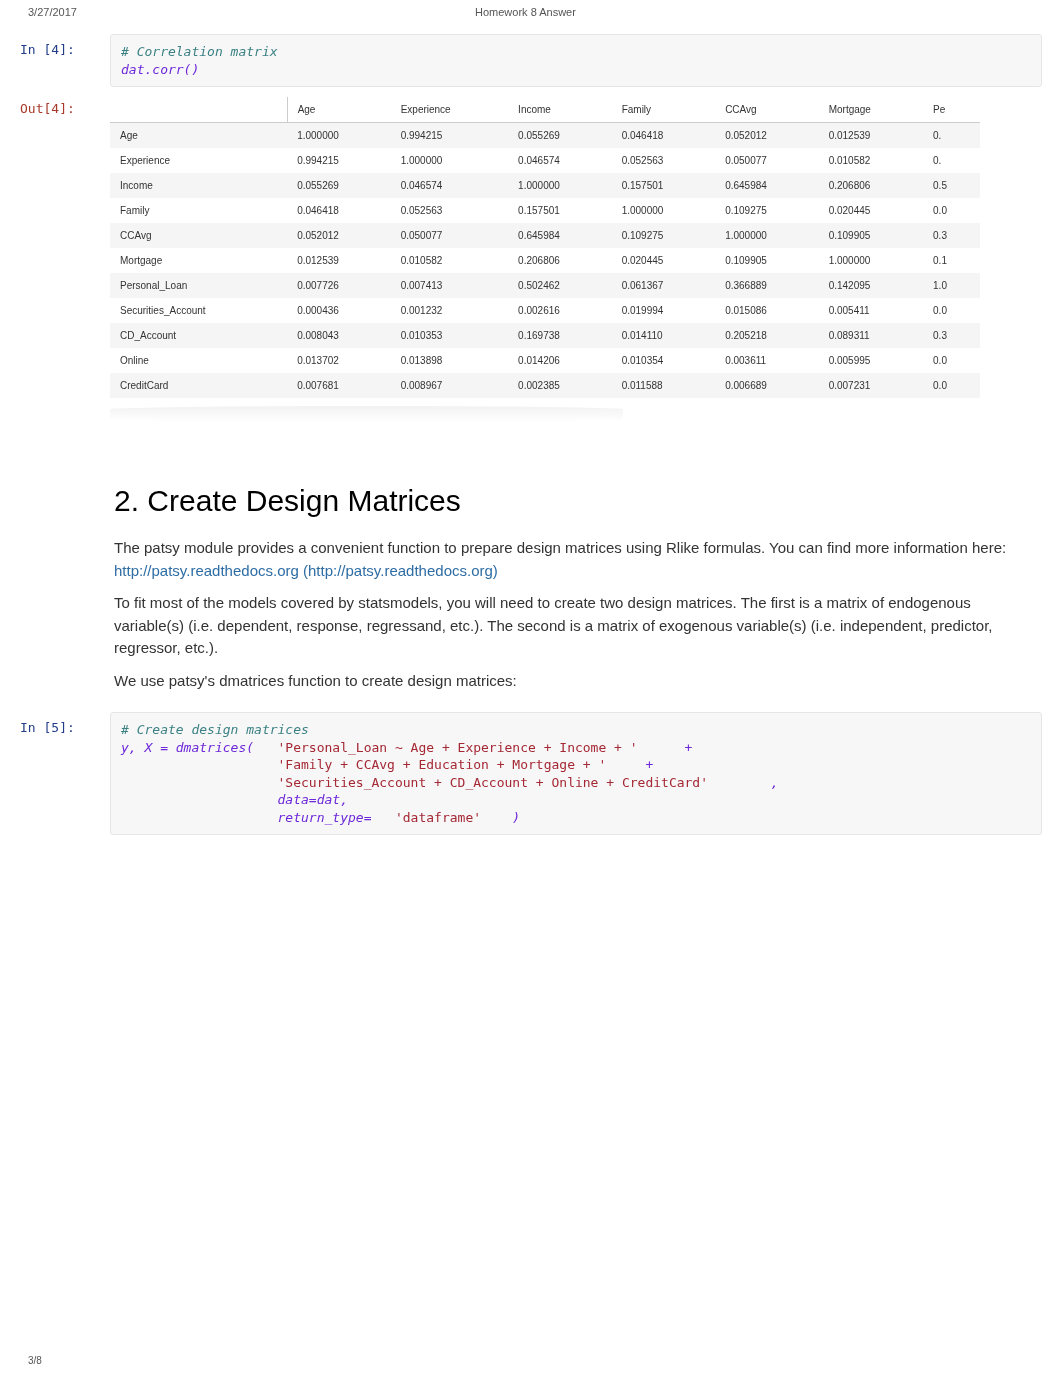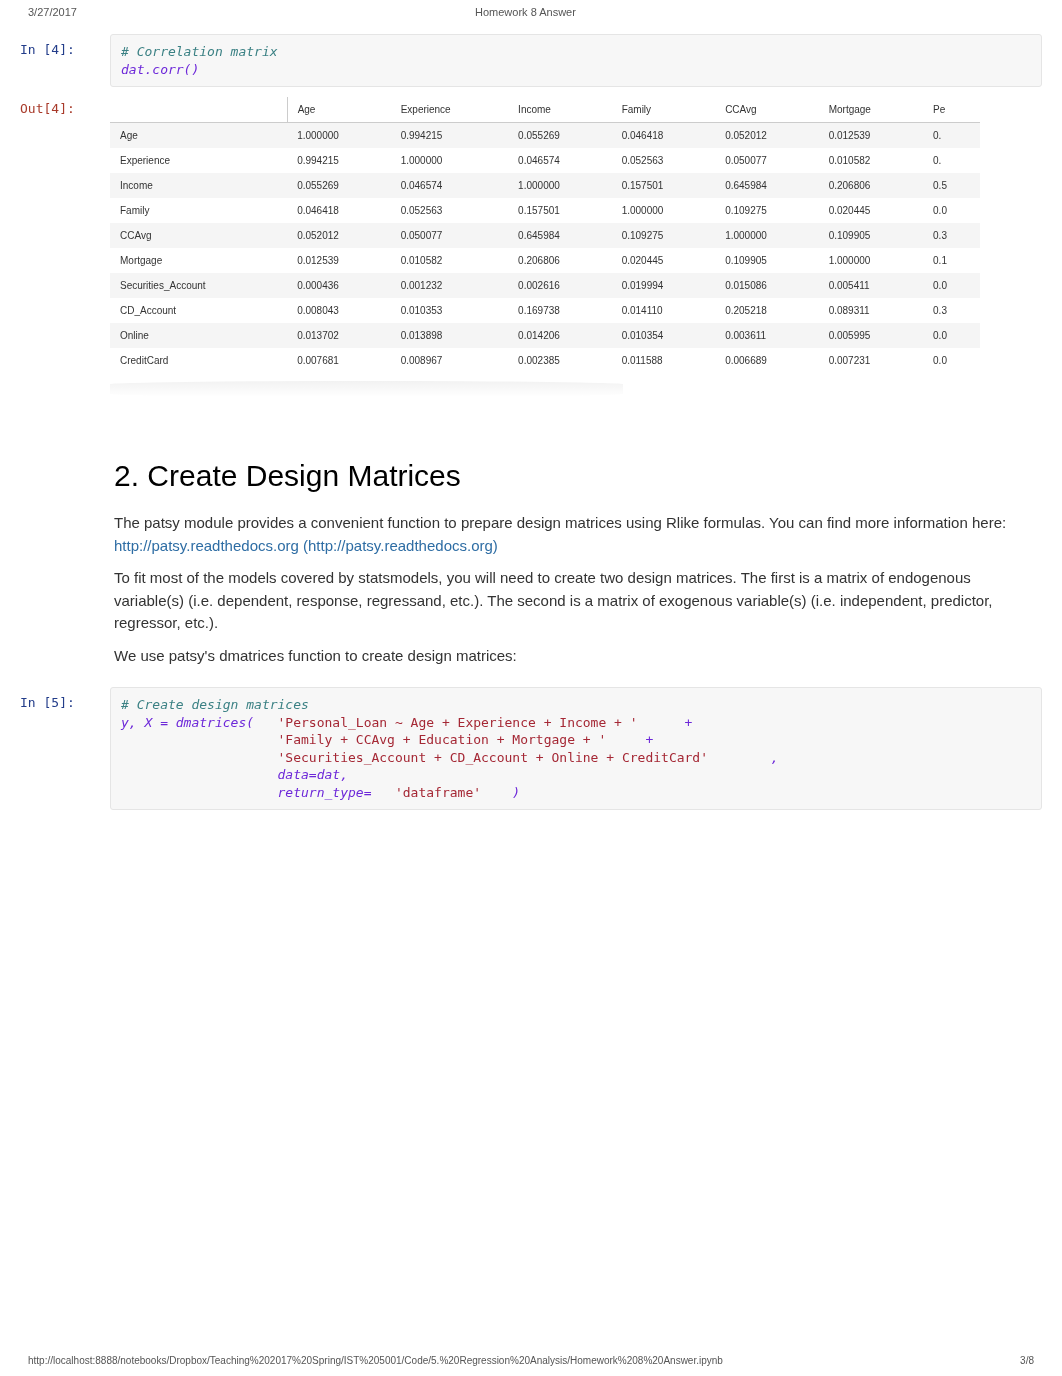--- a/index.html
+++ b/index.html
@@ -216,20 +216,30 @@
                 <th>Mortgage</th>
                 <td>0.012539</td>
                 <td>0.010582</td>
                 <td>0.206806</td>
                 <td>0.020445</td>
                 <td>0.109905</td>
                 <td>1.000000</td>
                 <td>0.1</td>
               </tr>
               <tr>
+                <th>Personal_Loan</th>
+                <td>0.007726</td>
+                <td>0.007413</td>
+                <td>0.502462</td>
+                <td>0.061367</td>
+                <td>0.366889</td>
+                <td>0.142095</td>
+                <td>1.0</td>
+              </tr>
+              <tr>
                 <th>Securities_Account</th>
                 <td>0.000436</td>
                 <td>0.001232</td>
                 <td>0.002616</td>
                 <td>0.019994</td>
                 <td>0.015086</td>
                 <td>0.005411</td>
                 <td>0.0</td>
               </tr>
               <tr>
@@ -291,15 +301,14 @@
                     <span class="tok-str">'Family + CCAvg + Education + Mortgage + '</span><span class="tok-plain">     +</span>
                     <span class="tok-str">'Securities_Account + CD_Account + Online + CreditCard'</span><span class="tok-plain">        ,</span>
 <span class="tok-plain">                    data=dat,</span>
 <span class="tok-plain">                    return_type=   </span><span class="tok-str">'dataframe'</span><span class="tok-plain">    )</span></div>
     </div>
   </div>
 
 </div>
 
 <div class="footer-row">
-  <span>http://localhost:8888/notebooks/Dropbox/Teaching%202017%20Spring/IST%205001/Code/5.%20Regression%20Analysis/Homework%208%20Answer.ipynb</span>
   <span>3/8</span>
 </div>
 
 </body></html>

